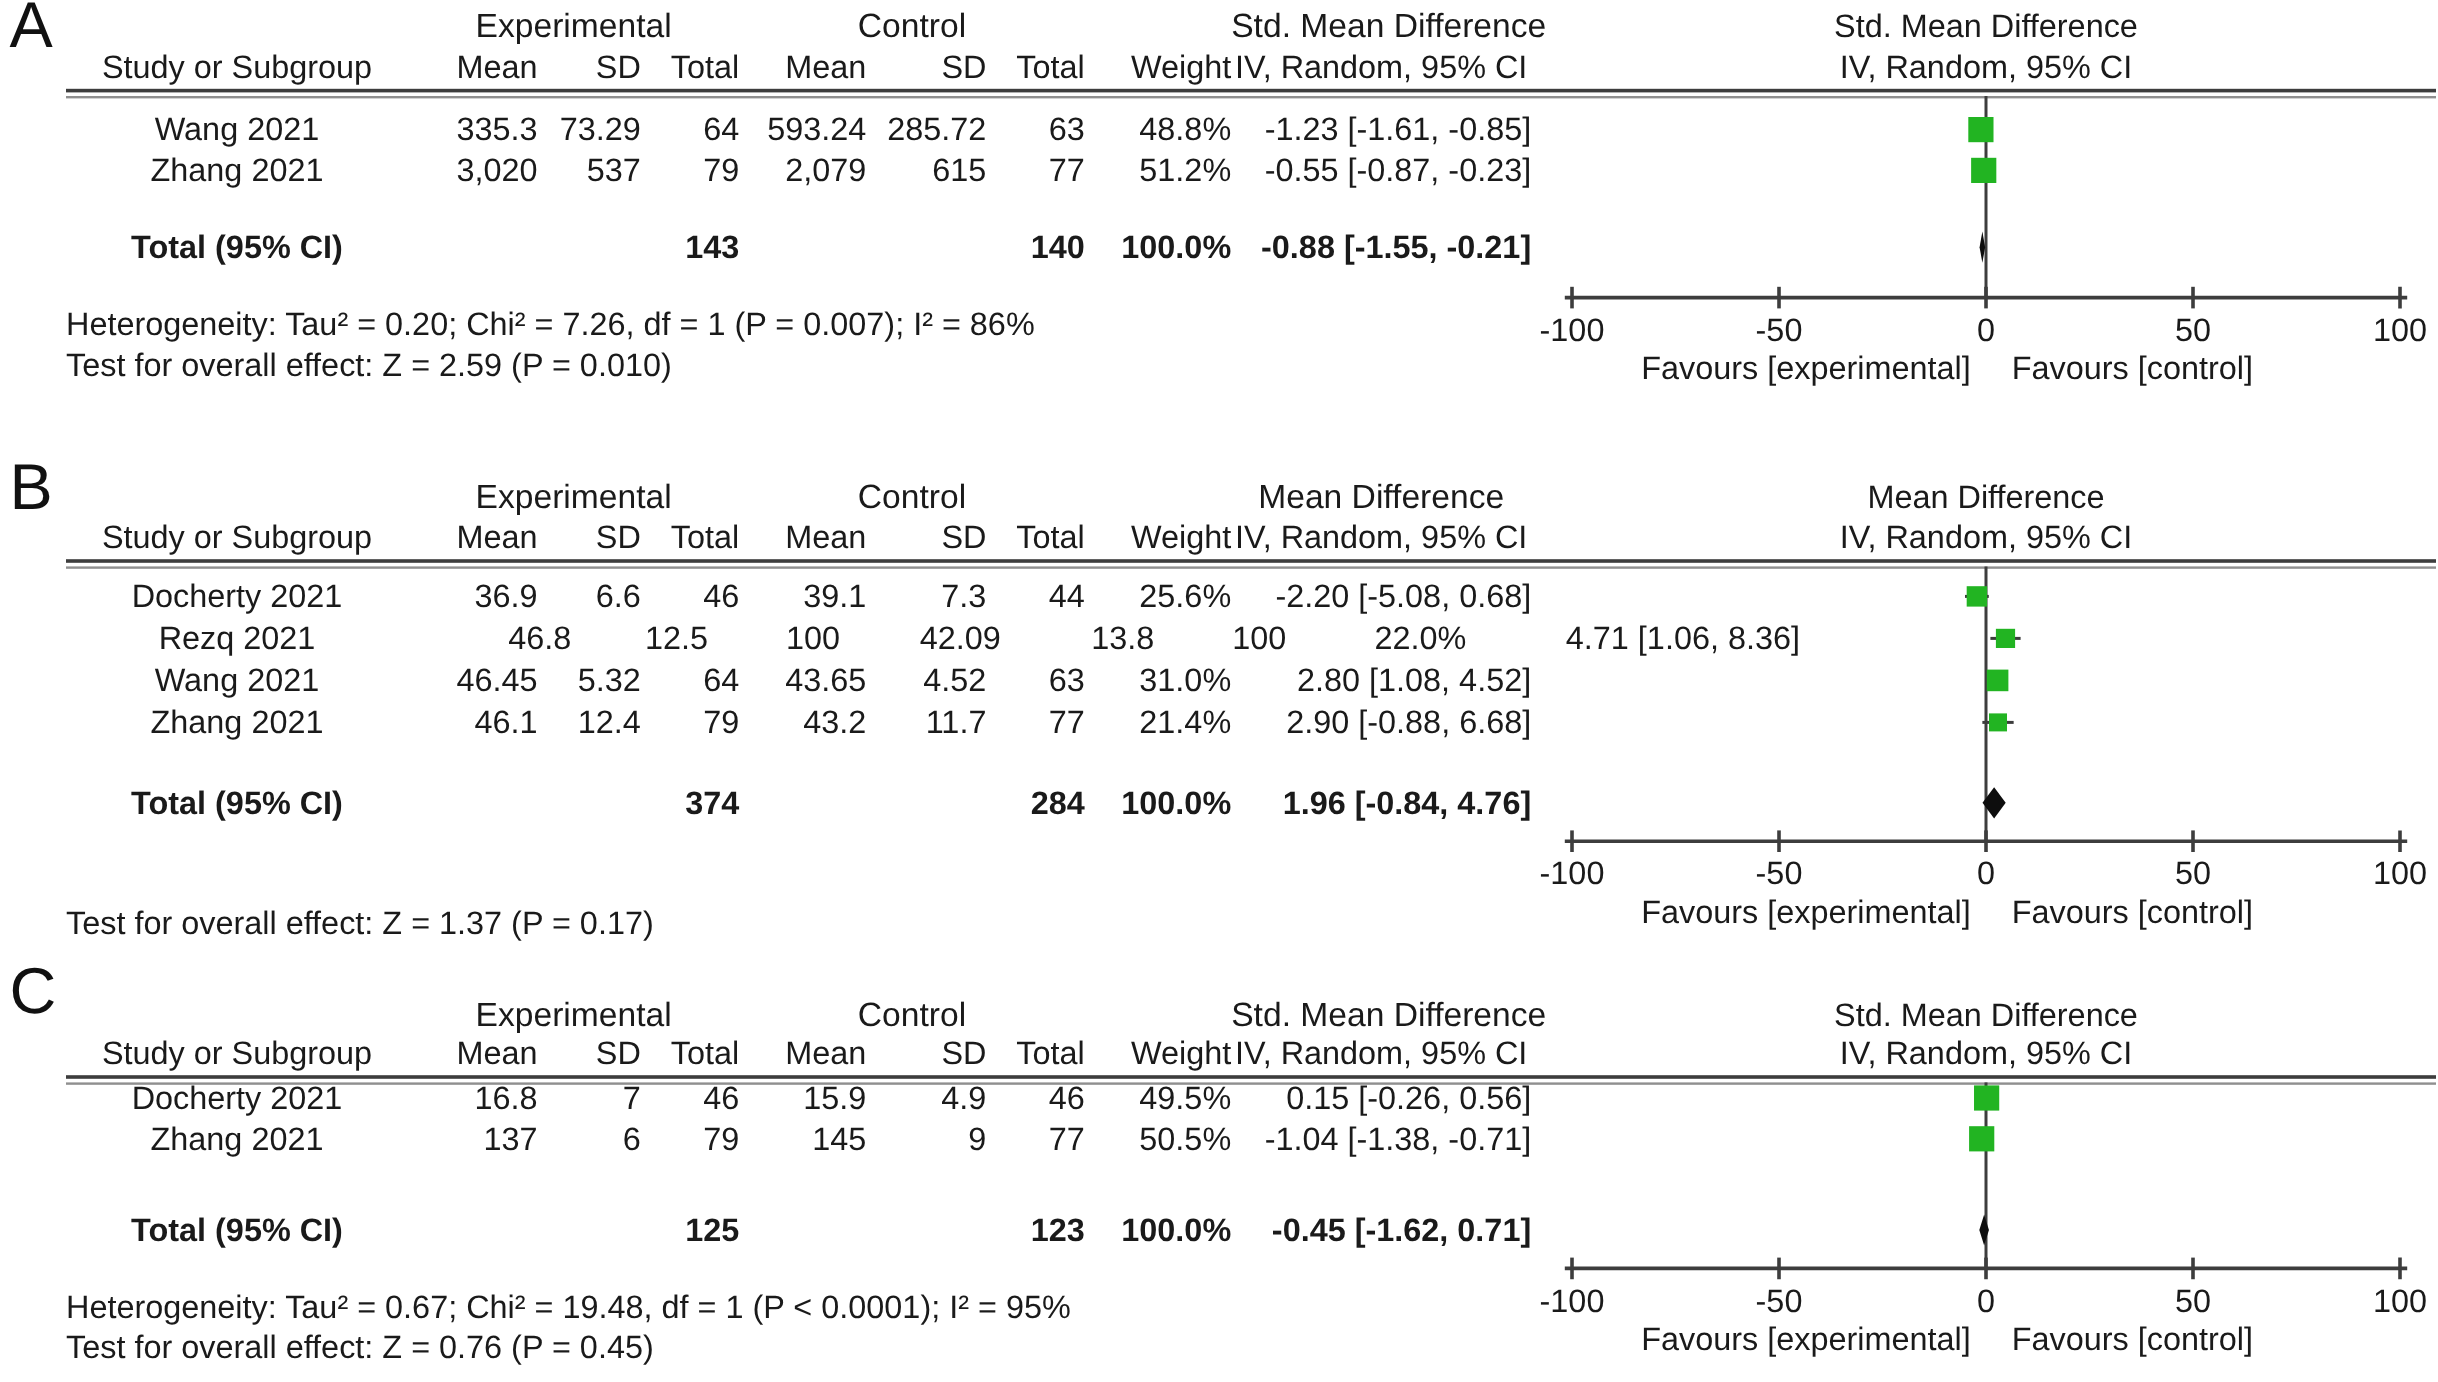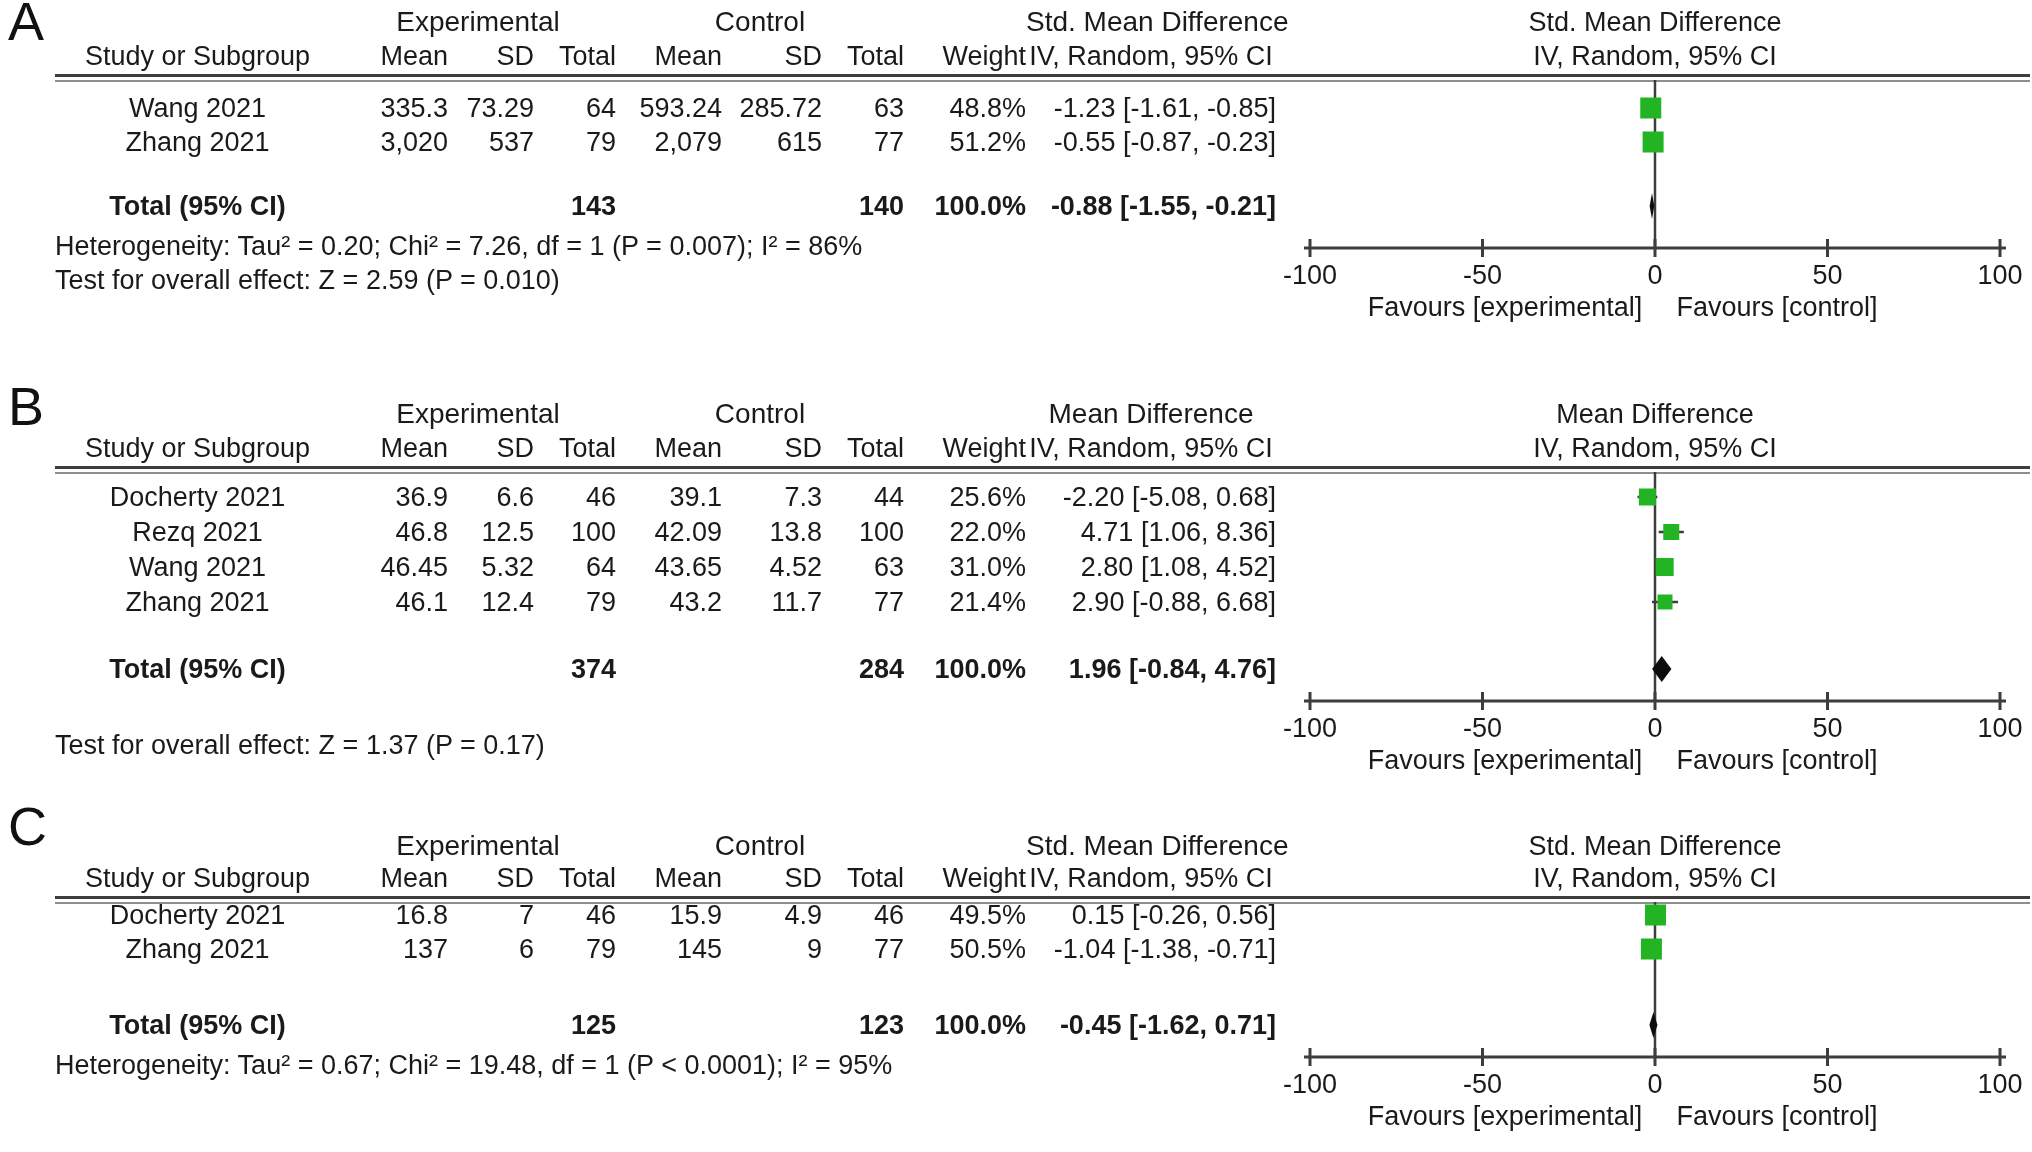--- a/index.html
+++ b/index.html
@@ -13,21 +13,21 @@
   .frow span{text-align:right;overflow:visible;}
   .frow span:first-child{text-align:center;}
   .g1{position:absolute;left:55px;display:grid;
       grid-template-columns:285px 276px 288px 122px 250px;
       height:32px;line-height:32px;font-size:28px;white-space:nowrap;}
   .g1 span{text-align:center;}
   .ctr{text-align:center !important;}
   .bold{font-weight:700;}
   .rule{position:absolute;left:55px;right:2px;height:3px;
         border-top:3px solid #3d3d3d;border-bottom:2px solid #8f8f8f;}
-  .note{position:absolute;left:55px;height:32px;line-height:32px;font-size:27px;white-space:nowrap;}
+  .note{position:absolute;left:55px;height:32px;line-height:32px;font-size:27px;white-space:nowrap;margin-top:24px;}
   .rhdr{position:absolute;transform:translateX(-50%);font-size:27px;line-height:32px;white-space:nowrap;}
   svg.plot{position:absolute;left:0;top:0;pointer-events:none;}
 </style>
 </head>
 <body>
 
 <div id="canvas">
     <div class="panel" style="top:0px;height:385px;">
       <div class="plabel">A</div>
       <div class="g1" style="top:6px;">
@@ -135,21 +135,21 @@
         <span>Docherty 2021</span>
         <span>36.9</span>
         <span>6.6</span>
         <span>46</span>
         <span>39.1</span>
         <span>7.3</span>
         <span>44</span>
         <span>25.6%</span>
         <span>-2.20 [-5.08, 0.68]</span>
       </div>
-      <div class="frow" style="top:131px;">
+      <div class="frow" style="top:131px;gap:28px;">
         <span>Rezq 2021</span>
         <span>46.8</span>
         <span>12.5</span>
         <span>100</span>
         <span>42.09</span>
         <span>13.8</span>
         <span>100</span>
         <span>22.0%</span>
         <span>4.71 [1.06, 8.36]</span>
       </div>
@@ -263,20 +263,21 @@
         <span></span>
         <span></span>
         <span>125</span>
         <span></span>
         <span></span>
         <span>123</span>
         <span>100.0%</span>
         <span>-0.45 [-1.62, 0.71]</span>
       </div>
       <div class="note" style="top:244px;">Heterogeneity: Tau² = 0.67; Chi² = 19.48, df = 1 (P &lt; 0.0001); I² = 95%</div>
+      <div class="note" style="top:278px;">Test for overall effect: Z = 0.76 (P = 0.45)</div>
       <svg class="plot" width="2032" height="347" viewBox="0 0 2032 347">
         <line x1="1655" y1="97" x2="1655" y2="252" stroke="#3d3d3d" stroke-width="2.5"></line>
         <line x1="1304" y1="252" x2="2006" y2="252" stroke="#3d3d3d" stroke-width="3"></line>
         <line x1="1310" y1="243" x2="1310" y2="261" stroke="#3d3d3d" stroke-width="3"></line>
         <text x="1310" y="288" text-anchor="middle" font-size="27" fill="#1a1a1a">-100</text>
         <line x1="1482.5" y1="243" x2="1482.5" y2="261" stroke="#3d3d3d" stroke-width="3"></line>
         <text x="1482.5" y="288" text-anchor="middle" font-size="27" fill="#1a1a1a">-50</text>
         <line x1="1655" y1="243" x2="1655" y2="261" stroke="#3d3d3d" stroke-width="3"></line>
         <text x="1655" y="288" text-anchor="middle" font-size="27" fill="#1a1a1a">0</text>
         <line x1="1827.5" y1="243" x2="1827.5" y2="261" stroke="#3d3d3d" stroke-width="3"></line>

